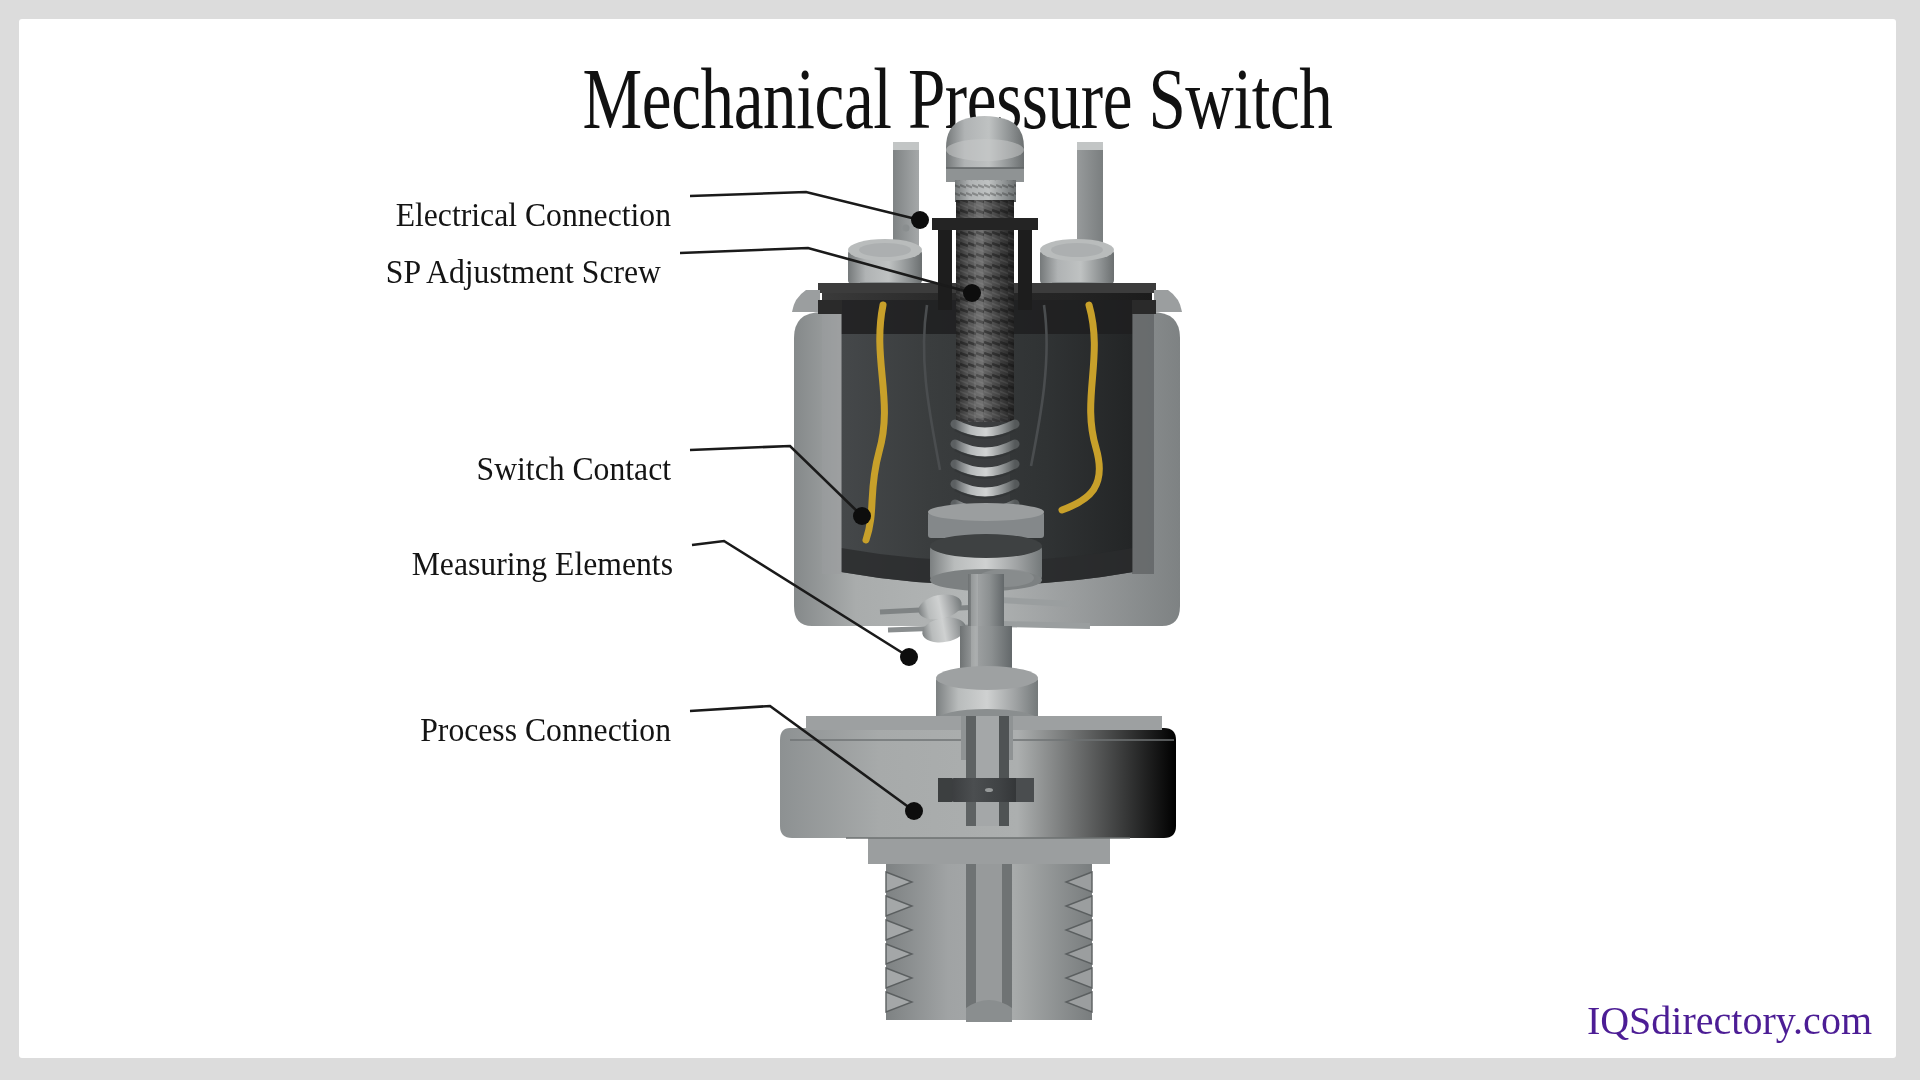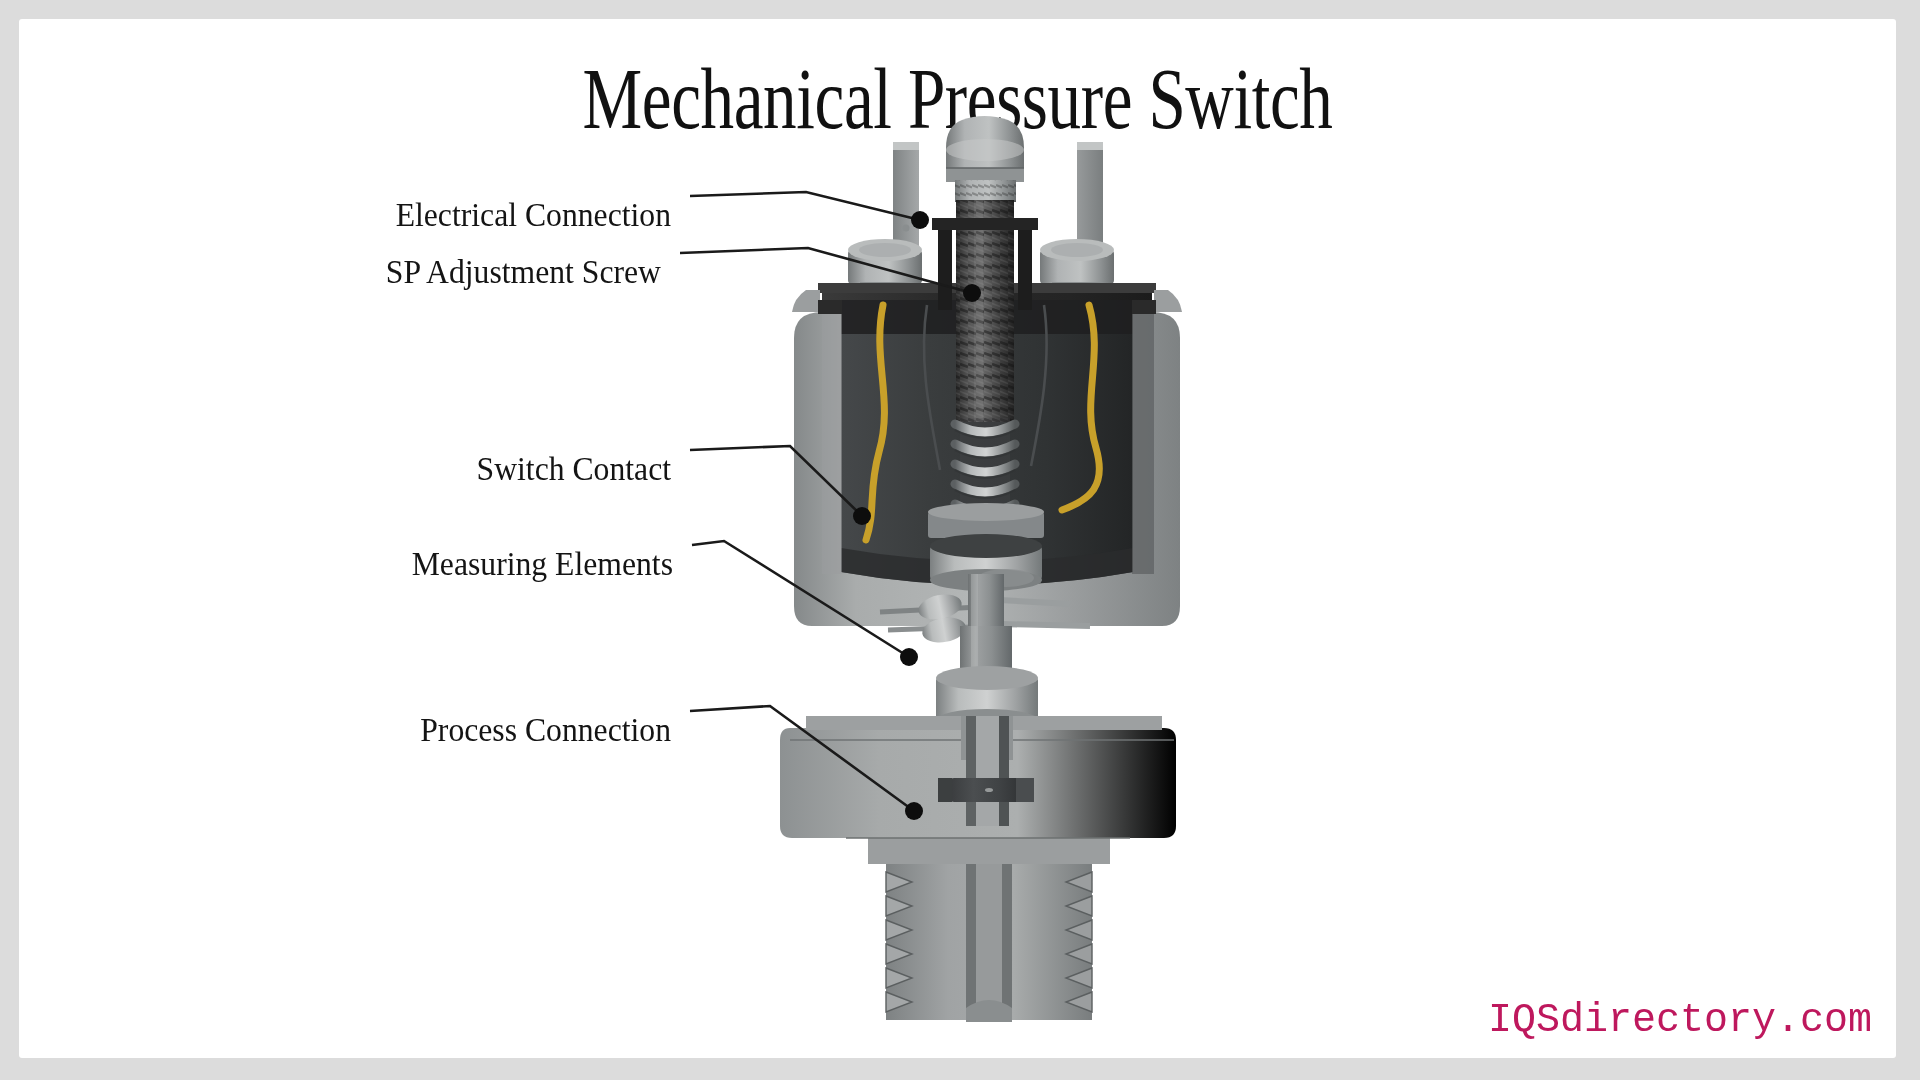--- a/index.html
+++ b/index.html
@@ -55,24 +55,24 @@
     color: #141414;
     white-space: nowrap;
     text-align: right;
     transform: scaleX(0.96);
     transform-origin: 100% 50%;
   }
   #watermark {
     position: absolute;
     right: 24px;
     bottom: 14px;
-    font-family: Liberation Mono, monospace;
+    font-family: Liberation Serif, serif;
     font-size: 40px;
     line-height: 46px;
-    color: #be185d;
+    color: #4c1d95;
     white-space: nowrap;
   }
   #leaders, #device {
     position: absolute;
     left: 0; top: 0;
   }
   #device { pointer-events: none; }
 </style>
 </head>
 <body>

